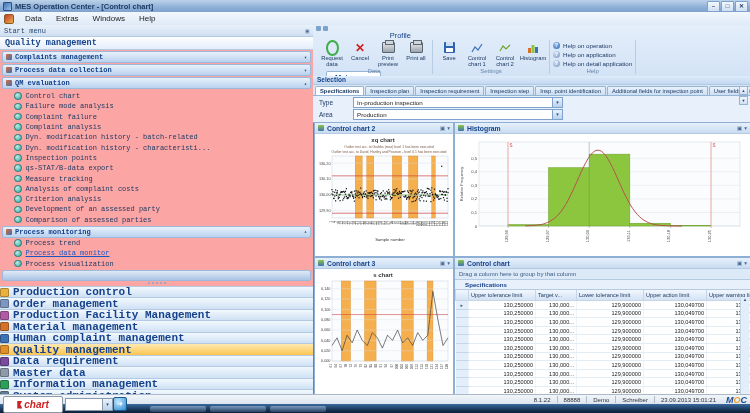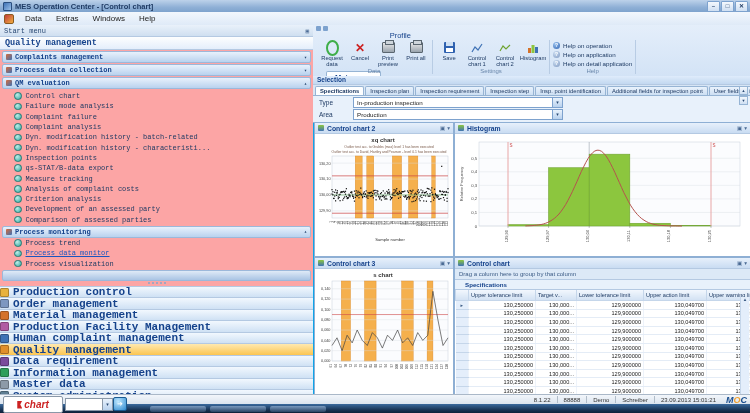--- a/index.html
+++ b/index.html
@@ -280,46 +280,46 @@
     <div id="sb-stack">
         <div class="stack-item">
           <span class="sico" style="background: rgb(232, 178, 61);"></span>
           <span class="lbl">Production control</span>
         </div>
         <div class="stack-item">
           <span class="sico" style="background: rgb(125, 151, 192);"></span>
           <span class="lbl">Order management</span>
         </div>
         <div class="stack-item">
+          <span class="sico" style="background: rgb(176, 91, 163);"></span>
+          <span class="lbl">Production Facility Management</span>
+        </div>
+        <div class="stack-item">
           <span class="sico" style="background: rgb(212, 114, 42);"></span>
           <span class="lbl">Material management</span>
-        </div>
-        <div class="stack-item">
-          <span class="sico" style="background: rgb(176, 91, 163);"></span>
-          <span class="lbl">Production Facility Management</span>
         </div>
         <div class="stack-item">
           <span class="sico" style="background: rgb(63, 114, 181);"></span>
           <span class="lbl">Human complaint management</span>
         </div>
         <div class="stack-item active">
           <span class="sico" style="background: rgb(224, 143, 44);"></span>
           <span class="lbl">Quality management</span>
         </div>
         <div class="stack-item">
           <span class="sico" style="background: rgb(122, 75, 156);"></span>
           <span class="lbl">Data requirement</span>
         </div>
         <div class="stack-item">
+          <span class="sico" style="background: rgb(141, 154, 168);"></span>
+          <span class="lbl">Master data</span>
+        </div>
+        <div class="stack-item">
           <span class="sico" style="background: rgb(46, 158, 91);"></span>
           <span class="lbl">Information management</span>
-        </div>
-        <div class="stack-item">
-          <span class="sico" style="background: rgb(141, 154, 168);"></span>
-          <span class="lbl">Master data</span>
         </div>
         <div class="stack-item">
           <span class="sico" style="background: rgb(95, 127, 148);"></span>
           <span class="lbl">System administration</span>
         </div>
       </div>
     <div id="sb-config">
       <span class="cfgico" style="background:radial-gradient(circle at 35% 30%,#9cc4f0,#2f62b0)"></span>
       <span class="cfgico" style="background:radial-gradient(circle at 35% 30%,#ffd98a,#d98a2b)"></span>
       <span>▾</span>

